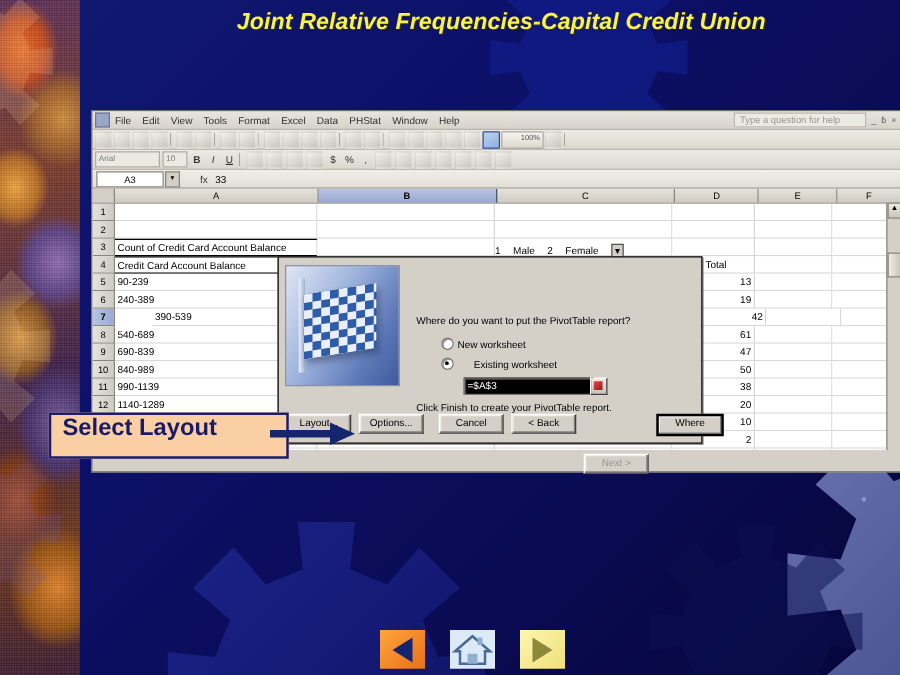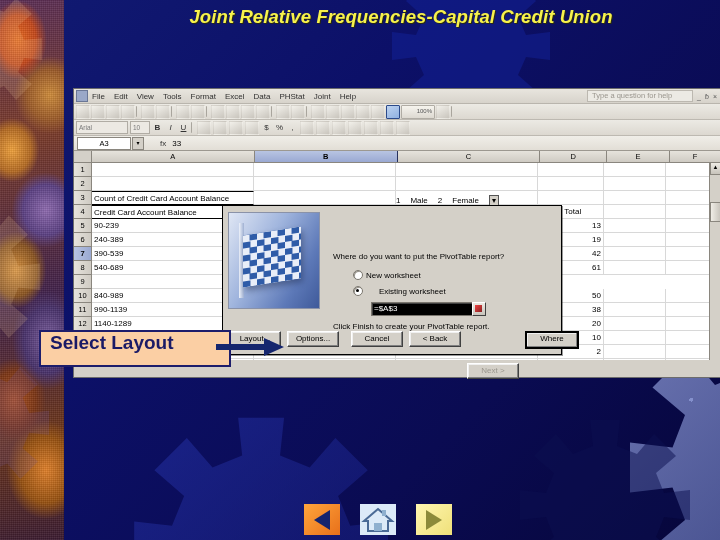--- a/index.html
+++ b/index.html
@@ -242,21 +242,21 @@
     <div class="xl-menubar">
       <span class="xl-appico"></span>
       <span class="xl-menu">File</span>
       <span class="xl-menu">Edit</span>
       <span class="xl-menu">View</span>
       <span class="xl-menu">Tools</span>
       <span class="xl-menu">Format</span>
       <span class="xl-menu">Excel</span>
       <span class="xl-menu">Data</span>
       <span class="xl-menu">PHStat</span>
-      <span class="xl-menu">Joint</span>
+      <span class="xl-menu">Window</span>
       <span class="xl-menu">Help</span>
       <span class="xl-askbox">
         <span class="xl-ask">Type a question for help</span>
         <span class="xl-minibtn">_</span>
         <span class="xl-minibtn">ɓ</span>
         <span class="xl-minibtn">×</span>
       </span>
     </div>
 
     <div class="xl-toolbar">
@@ -381,38 +381,39 @@
             <div class="rh">6</div>
             <div class="cell " style="width: 162px;">240-389</div>
             <div class="cell " style="width: 142px;"></div>
             <div class="cell r" style="width: 142px;">3</div>
             <div class="cell r" style="width: 66px;">19</div>
             <div class="cell " style="width: 62px;"></div>
             <div class="cell " style="width: 50px;"></div>
           </div>
           <div class="rowwrap">
             <div class="rh sel">7</div>
-            <div class="cell " style="width: 162px;">390-539</div>
+            <div class="cell " style="width: 162px; margin-left: 30px;">390-539</div>
             <div class="cell " style="width: 142px;"></div>
             <div class="cell r" style="width: 142px;">9</div>
             <div class="cell r" style="width: 66px;">42</div>
             <div class="cell " style="width: 62px;"></div>
             <div class="cell " style="width: 50px;"></div>
           </div>
           <div class="rowwrap">
             <div class="rh">8</div>
             <div class="cell " style="width: 162px;">540-689</div>
             <div class="cell " style="width: 142px;"></div>
             <div class="cell r" style="width: 142px;">16</div>
             <div class="cell r" style="width: 66px;">61</div>
             <div class="cell " style="width: 62px;"></div>
             <div class="cell " style="width: 50px;"></div>
           </div>
           <div class="rowwrap">
             <div class="rh">9</div>
+            <div class="cell " style="width: 162px;">690-839</div>
             <div class="cell " style="width: 142px;"></div>
             <div class="cell r" style="width: 142px;">12</div>
             <div class="cell r" style="width: 66px;">47</div>
             <div class="cell " style="width: 62px;"></div>
             <div class="cell " style="width: 50px;"></div>
           </div>
           <div class="rowwrap">
             <div class="rh">10</div>
             <div class="cell " style="width: 162px;">840-989</div>
             <div class="cell " style="width: 142px;"></div>

